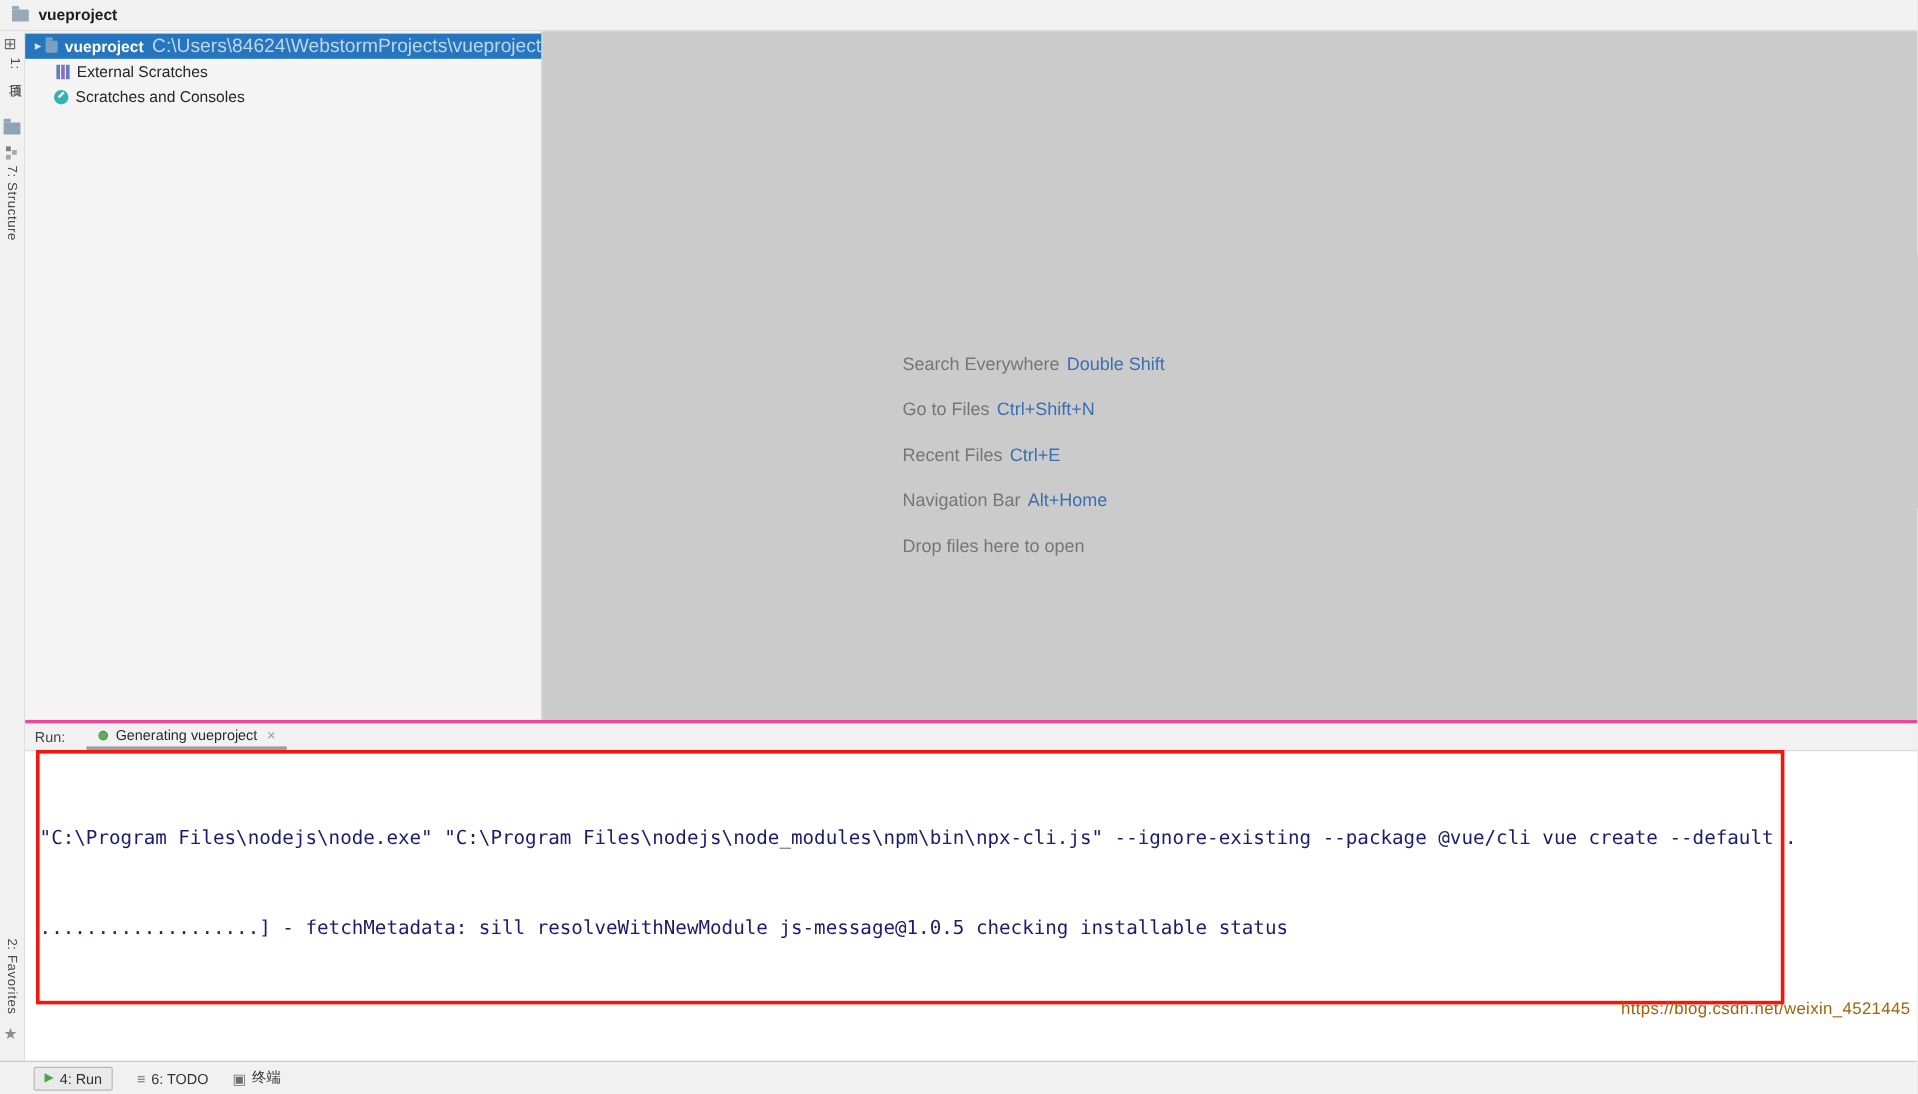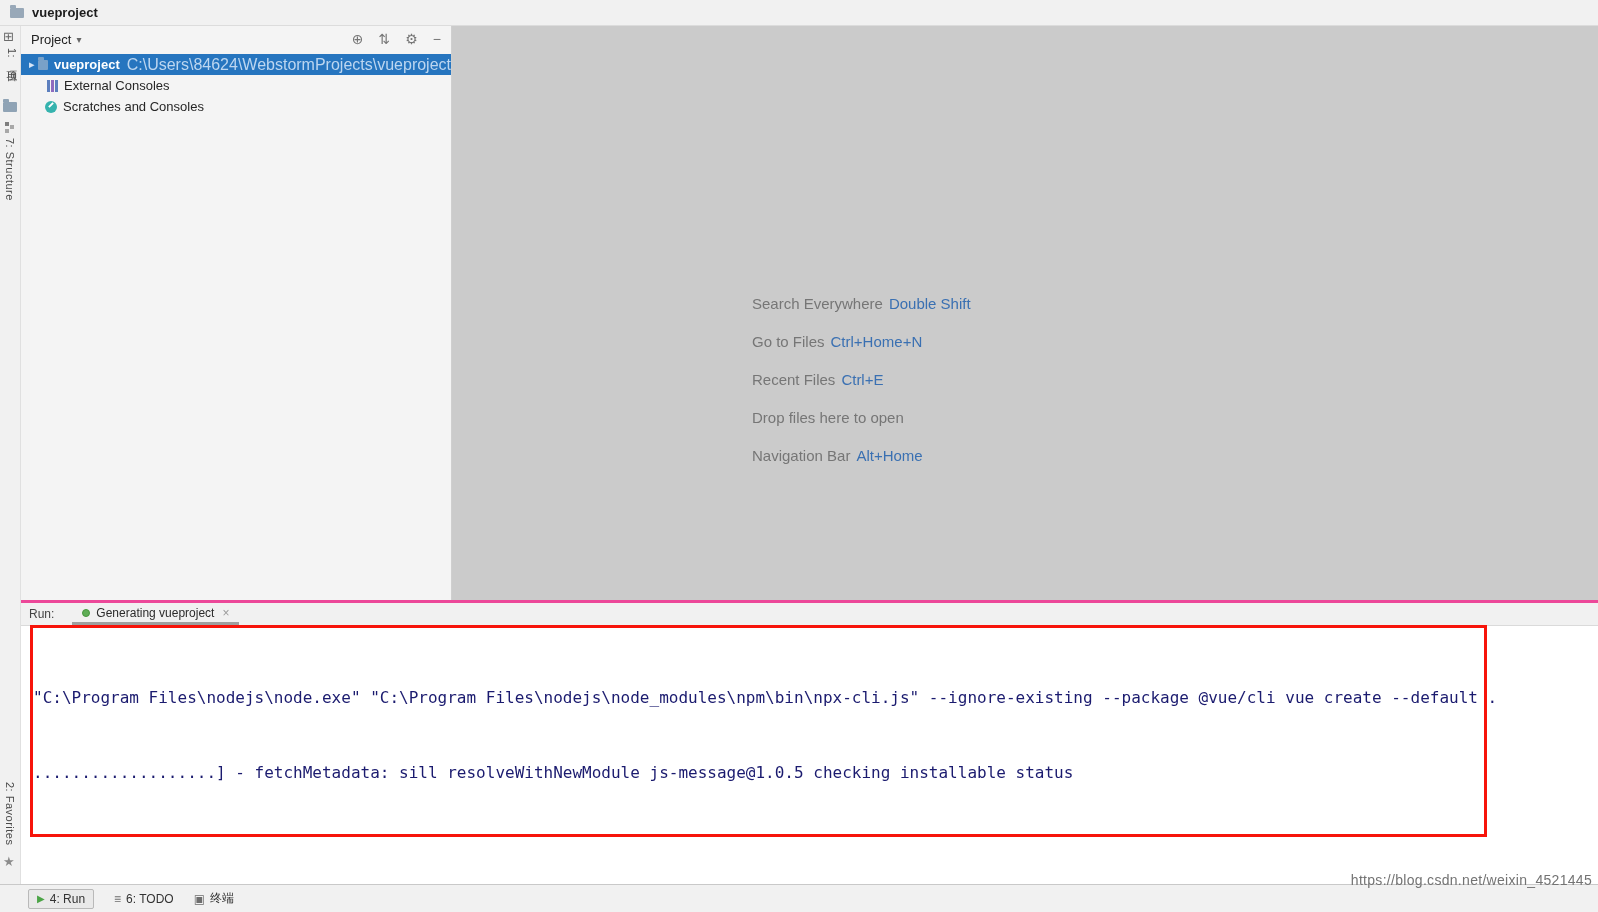--- a/index.html
+++ b/index.html
@@ -103,22 +103,22 @@
     position:absolute; left:0; top:884px; width:1598px; height:28px;
     background:#f1f1f1; border-top:1px solid #c9c9c9;
     display:flex; align-items:center; gap:20px; padding-left:28px; font-size:12px;
   }
   .sb-btn { display:inline-flex; align-items:center; gap:5px; color:#333; }
   .sb-btn.boxed { border:1px solid #b9b9b9; background:#e9e9e9; border-radius:2px; padding:2px 8px; }
   .play-ic { color:#4ba446; font-size:10px; }
   .sb-ic { color:#6e6e6e; font-size:12px; }
 
   .watermark {
-    position:absolute; right:6px; top:872px; z-index:60;
-    font-size:14px; color:#737373; letter-spacing:.3px;
+    position:absolute; right:6px; top:832px; z-index:60;
+    font-size:14px; color:#a16207; letter-spacing:.3px;
   }
 </style>
 </head>
 <body>
 
 <div class="app">
 
   <div class="titlebar">
     <span class="folder-ic"></span>
     <span class="title-text">vueproject</span>
@@ -128,66 +128,56 @@
     <span class="strip-ic" style="top:4px;">⊞</span>
     <div class="vlabel" style="top:22px;">1: 项目</div>
     <span class="folder-ic strip-folder" style="top:76px;"></span>
     <span class="struct-ic" style="top:96px;"></span>
     <div class="vlabel" style="top:112px;">7: Structure</div>
     <div class="vlabel" style="top:756px;">2: Favorites</div>
     <span class="star-ic" style="top:828px;">★</span>
   </div>
 
   <div class="project-panel">
-    <div class="panel-header">
-      <span class="ph-title">Project</span>
-      <span class="ph-caret">▾</span>
-      <span class="ph-icons">
-        <span>⊕</span>
-        <span>⇅</span>
-        <span>⚙</span>
-        <span>−</span>
-      </span>
-    </div>
     <div class="tree">
       <div class="tree-row selected">
         <span class="tree-caret">▸</span>
         <span class="folder-ic tree-folder"></span>
         <b>vueproject</b>
         <span class="tree-path">C:\Users\84624\WebstormProjects\vueproject</span>
       </div>
       <div class="tree-row">
         <span class="row-indent"></span>
         <span class="lib-ic"></span>
-        <span class="tree-label">External Consoles</span>
+        <span class="tree-label">External Scratches</span>
       </div>
       <div class="tree-row">
         <span class="row-indent"></span>
         <span class="scratch-ic"></span>
         <span class="tree-label">Scratches and Consoles</span>
       </div>
     </div>
   </div>
 
   <div class="editor">
     <div class="hints">
       <div class="hint-row">
         <span class="hint-label">Search Everywhere</span><span class="hint-key">Double Shift</span>
       </div>
       <div class="hint-row">
-        <span class="hint-label">Go to Files</span><span class="hint-key">Ctrl+Home+N</span>
+        <span class="hint-label">Go to Files</span><span class="hint-key">Ctrl+Shift+N</span>
       </div>
       <div class="hint-row">
         <span class="hint-label">Recent Files</span><span class="hint-key">Ctrl+E</span>
       </div>
       <div class="hint-row">
+        <span class="hint-label">Navigation Bar</span><span class="hint-key">Alt+Home</span>
+      </div>
+      <div class="hint-row">
         <span class="hint-label">Drop files here to open</span><span class="hint-key"></span>
-      </div>
-      <div class="hint-row">
-        <span class="hint-label">Navigation Bar</span><span class="hint-key">Alt+Home</span>
       </div>
     </div>
   </div>
 
   <div class="console">
     <div class="console-tabs">
       <span class="run-label">Run:</span>
       <span class="run-tab">
         <span class="run-dot"></span>
         <span>Generating vueproject</span>

